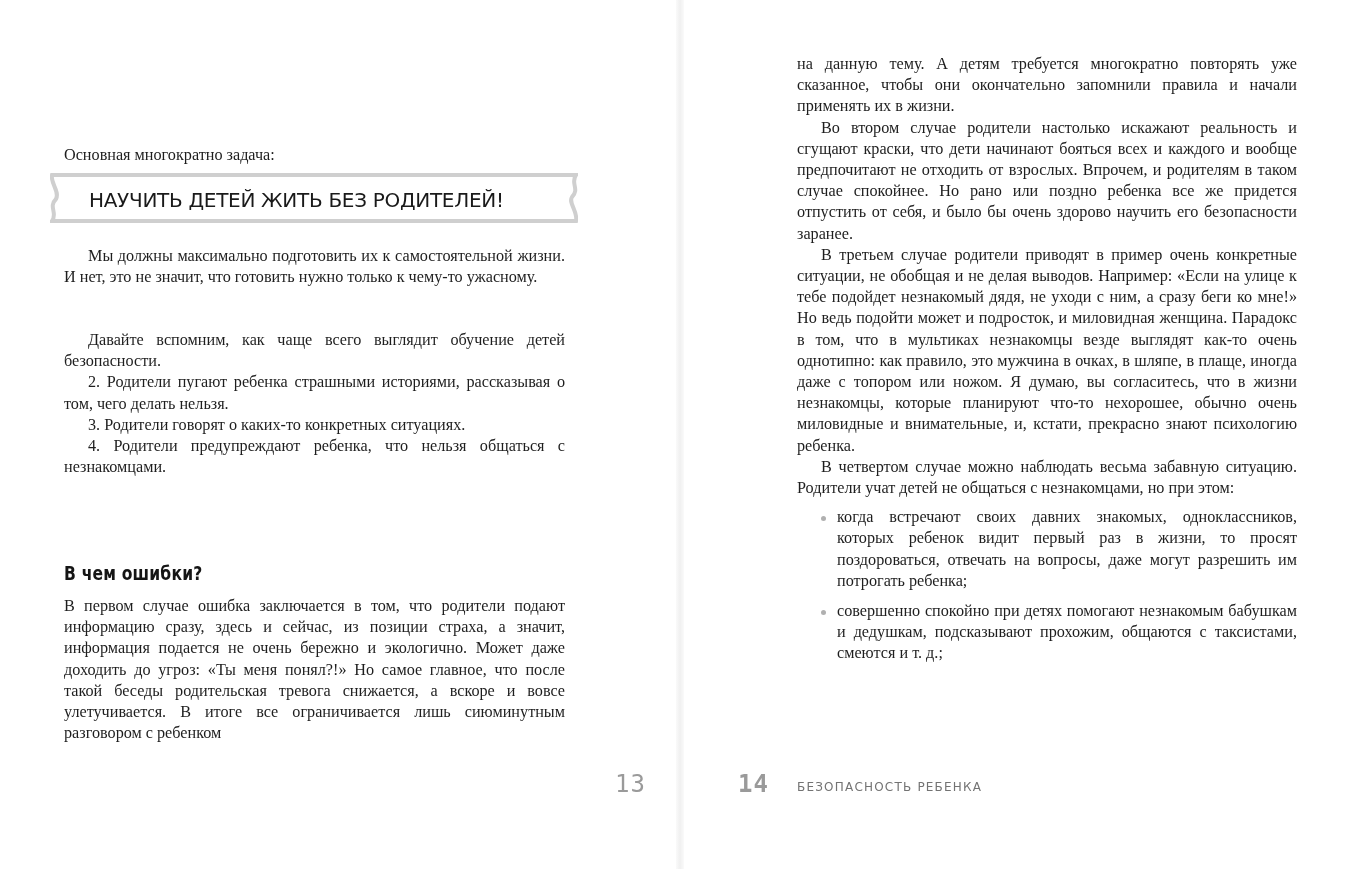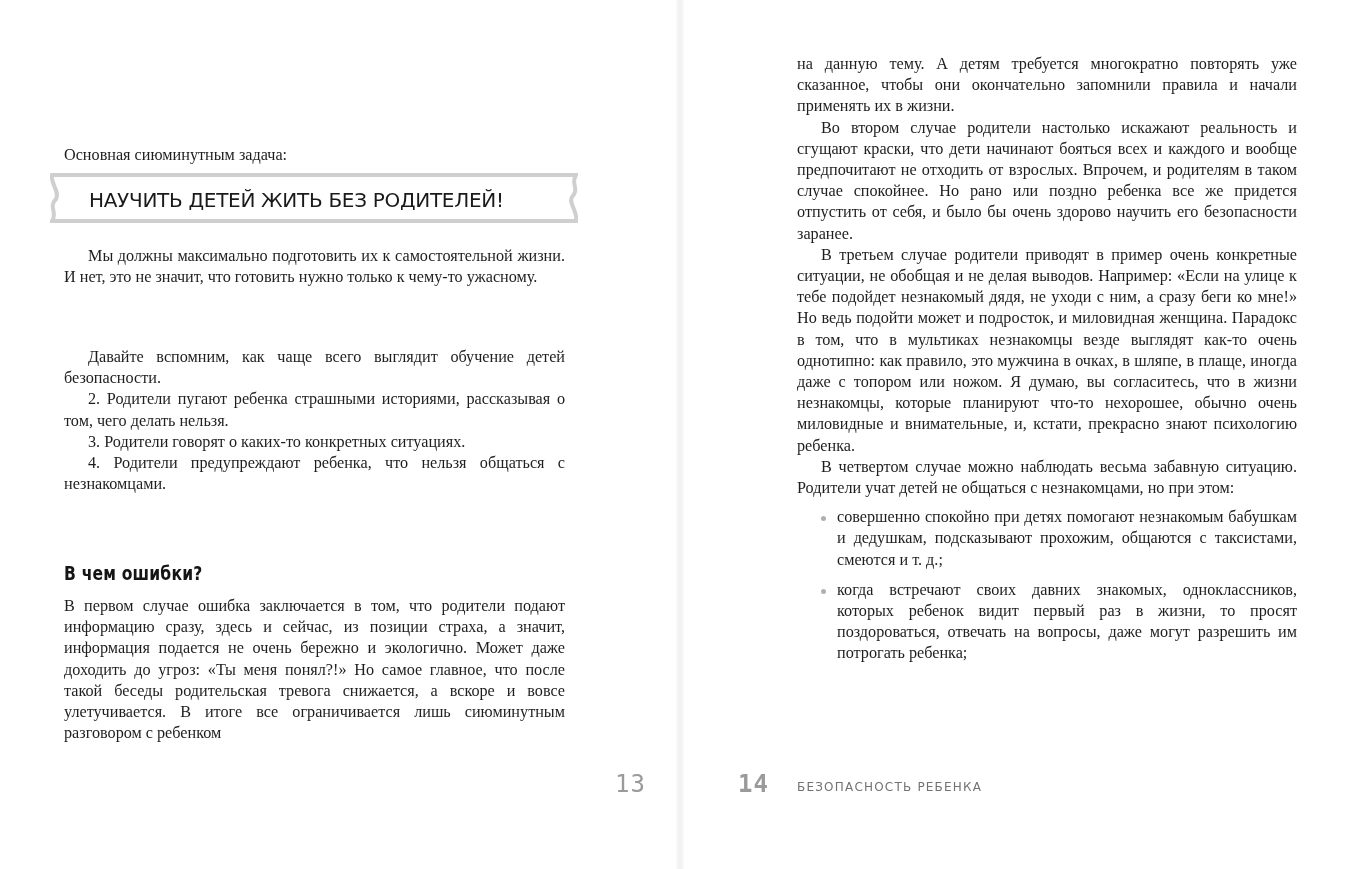--- a/index.html
+++ b/index.html
@@ -19,21 +19,21 @@
     .intro { position: absolute; left: 64px; top: 130px; font-size: 16.2px; }
     .banner {
       position: absolute; left: 50px; top: 173px; width: 528px; height: 50px;
     }
     .banner svg { position: absolute; left: 0; top: 0; }
     .banner-text {
       position: absolute; left: 39px; top: 15px; font-family: "DejaVu Sans", sans-serif;
       font-size: 20px; letter-spacing: -0.3px; color: #1a1a1a;
     }
     .block1 { position: absolute; left: 64px; top: 246px; width: 501px; }
-    .block2 { position: absolute; left: 64px; top: 330px; width: 501px; margin-top: 17px; }
+    .block2 { position: absolute; left: 64px; top: 330px; width: 501px; }
     .heading {
       position: absolute; left: 64px; top: 562px; font-family: "DejaVu Sans", sans-serif;
       font-weight: bold; font-size: 19px; transform: scaleX(0.82); transform-origin: left;
       color: #151515; letter-spacing: 0.2px;
     }
     .block3 { position: absolute; left: 64px; top: 596px; width: 501px; }
     .folio {
       position: absolute; top: 770px; font-family: "DejaVu Sans Mono", monospace;
       font-size: 24px; color: #9a9a9a; letter-spacing: 1px;
     }
@@ -48,21 +48,21 @@
     .bullets li { position: relative; padding-left: 40px; margin-bottom: 9px; }
     .bullet {
       position: absolute; left: 24px; top: 9px; width: 5px; height: 5px; border-radius: 50%;
       background: #b0b0b0;
     }
   </style>
 </head>
 <body>
 
 <div class="page page-left">
-  <p class="intro">Основная сиюминутным задача:</p>
+  <p class="intro">Основная многократно задача:</p>
 
   <div class="banner">
     <svg width="528" height="50" viewBox="0 0 528 50">
       <path d="M2 2 L526 2 C520 10 530 16 522 24 C518 30 528 38 526 48 L2 48 C8 40 -2 34 6 26 C10 18 0 10 2 2 Z" fill="#ffffff" stroke="#cfcfcf" stroke-width="4"></path>
     </svg>
     <span class="banner-text">НАУЧИТЬ ДЕТЕЙ ЖИТЬ БЕЗ РОДИТЕЛЕЙ!</span>
   </div>
 
   <div class="block1 text">
     <p class="para indent">Мы должны максимально подготовить их к самостоятельной жизни. И нет, это не значит, что готовить нужно только к чему-то ужасному.</p>
@@ -88,24 +88,24 @@
 
 <div class="page-right-wrap">
   <div class="rblock text">
     <p class="para">на данную тему. А детям требуется многократно повторять уже сказанное, чтобы они окончательно запомнили правила и начали применять их в жизни.</p>
     <p class="para indent">Во втором случае родители настолько искажают реальность и сгущают краски, что дети начинают бояться всех и каждого и вообще предпочитают не отходить от взрослых. Впрочем, и родителям в таком случае спокойнее. Но рано или поздно ребенка все же придется отпустить от себя, и было бы очень здорово научить его безопасности заранее.</p>
     <p class="para indent">В третьем случае родители приводят в пример очень конкретные ситуации, не обобщая и не делая выводов. Например: «Если на улице к тебе подойдет незнакомый дядя, не уходи с ним, а сразу беги ко мне!» Но ведь подойти может и подросток, и миловидная женщина. Парадокс в том, что в мультиках незнакомцы везде выглядят как-то очень однотипно: как правило, это мужчина в очках, в шляпе, в плаще, иногда даже с топором или ножом. Я думаю, вы согласитесь, что в жизни незнакомцы, которые планируют что-то нехорошее, обычно очень миловидные и внимательные, и, кстати, прекрасно знают психологию ребенка.</p>
     <p class="para indent">В четвертом случае можно наблюдать весьма забавную ситуацию. Родители учат детей не общаться с незнакомцами, но при этом:</p>
     <ul class="bullets">
       <li>
         <span class="bullet"></span>
-        <span>совершенно спокойно при детях помогают незнакомым бабушкам и дедушкам, подсказывают прохожим, общаются с таксистами, смеются и т. д.;</span>
+        <span>когда встречают своих давних знакомых, одноклассников, которых ребенок видит первый раз в жизни, то просят поздороваться, отвечать на вопросы, даже могут разрешить им потрогать ребенка;</span>
       </li>
       <li>
         <span class="bullet"></span>
-        <span>когда встречают своих давних знакомых, одноклассников, которых ребенок видит первый раз в жизни, то просят поздороваться, отвечать на вопросы, даже могут разрешить им потрогать ребенка;</span>
+        <span>совершенно спокойно при детях помогают незнакомым бабушкам и дедушкам, подсказывают прохожим, общаются с таксистами, смеются и т. д.;</span>
       </li>
     </ul>
   </div>
 
   <div class="folio folio-right">14</div>
   <div class="running-head">БЕЗОПАСНОСТЬ РЕБЕНКА</div>
 </div>
 
 </body></html>

